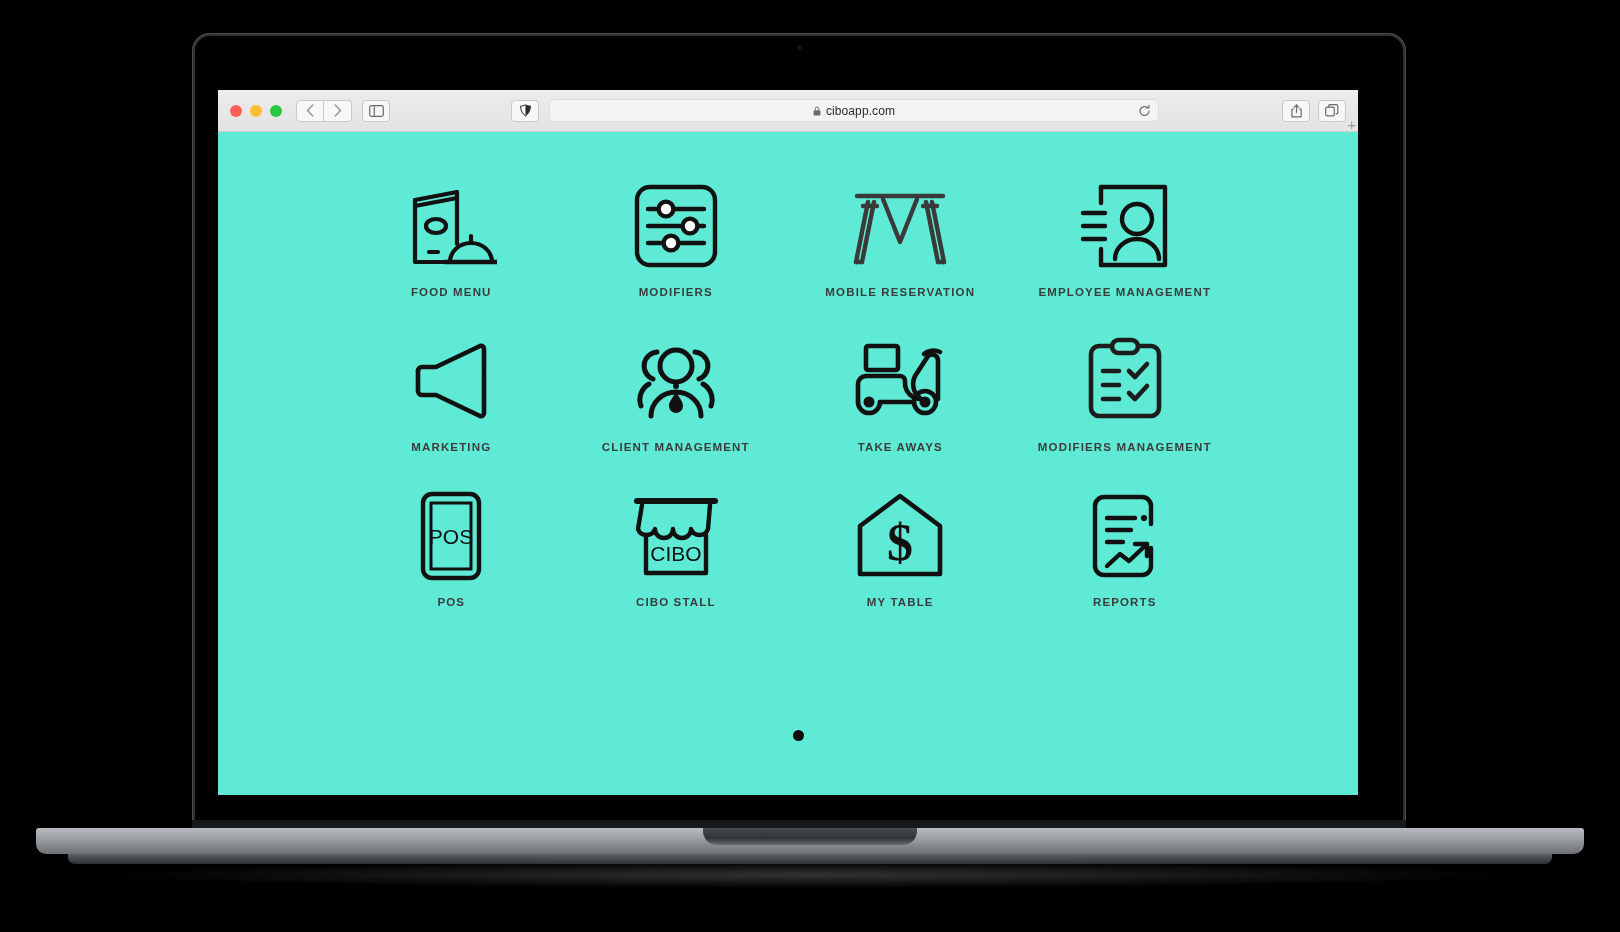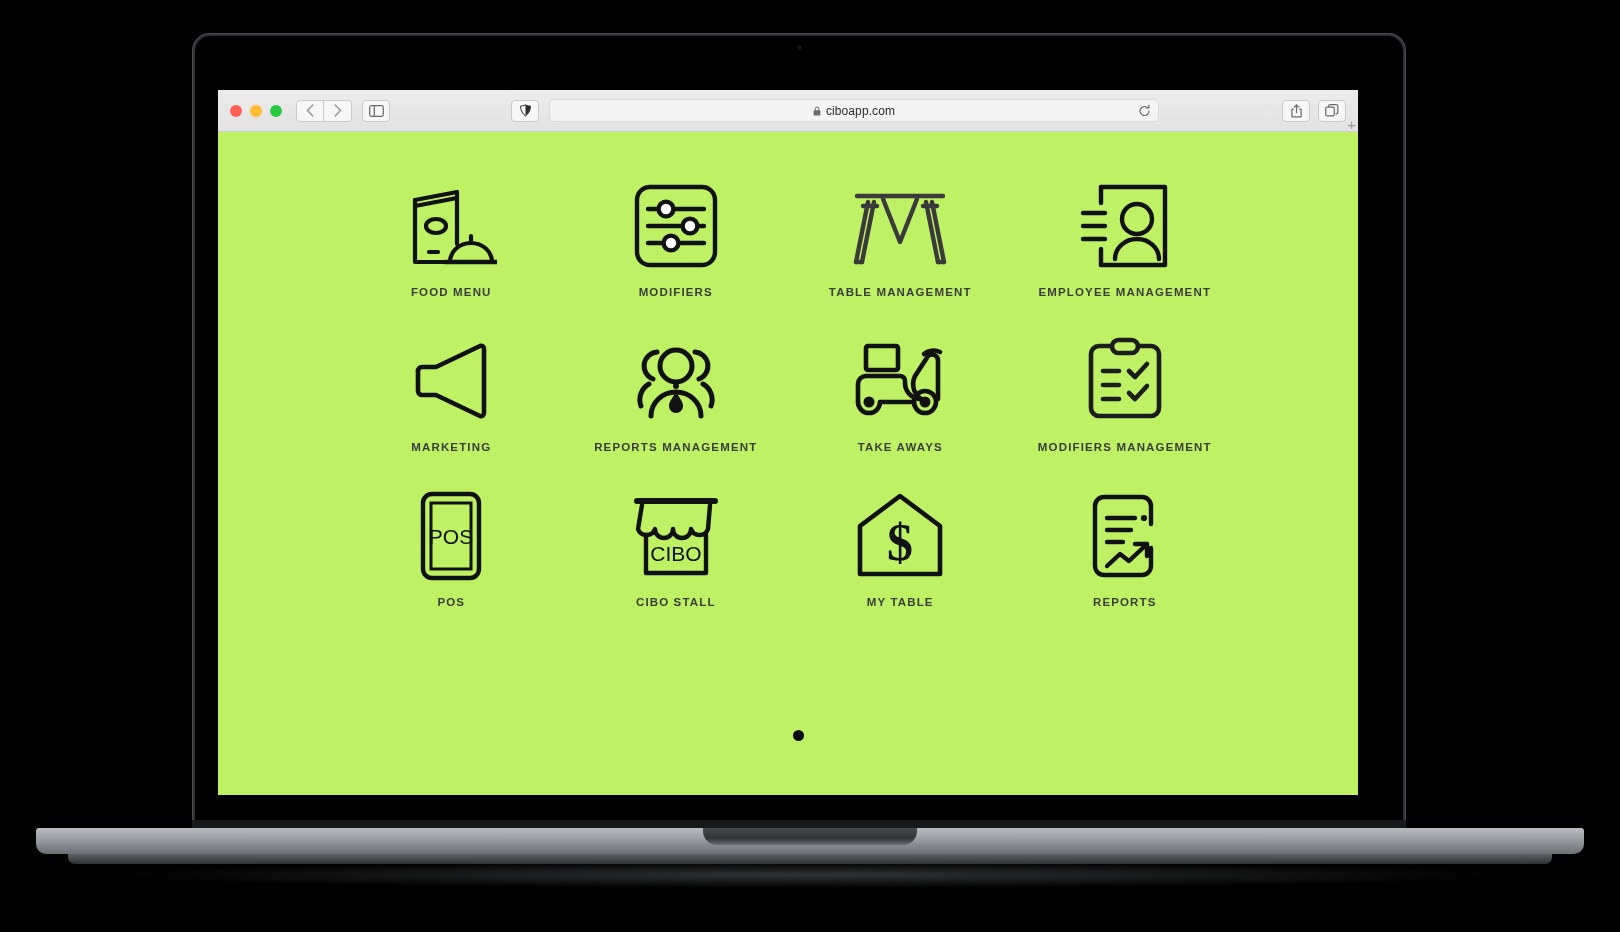--- a/index.html
+++ b/index.html
@@ -130,21 +130,21 @@
     position: absolute;
     right: 2px; bottom: -1px;
     font-size: 15px;
     color: #9a9a9a;
     line-height: 1;
   }
 
   
   #page-content {
     flex: 1 1 auto;
-    background: #bef264;
+    background: #5eead4;
     padding: 48px 60px 0 60px;
     overflow: hidden;
   }
 
   #app-grid {
     display: grid;
     grid-template-columns: repeat(4, 1fr);
     row-gap: 22px;
     width: 898px;
     margin: 0 auto;
@@ -353,21 +353,21 @@
                 <path d="M22 18 L10 78"></path>
                 <line x1="4" y1="78" x2="10" y2="78"></line>
                 <path d="M80 18 L92 78"></path>
                 <path d="M74 18 L86 78"></path>
                 <line x1="86" y1="78" x2="92" y2="78"></line>
                 <line x1="11" y1="22" x2="25" y2="22"></line>
                 <line x1="71" y1="22" x2="85" y2="22"></line>
               </g>
             </svg>
           </div>
-          <div class="app-label">TABLE MANAGEMENT</div>
+          <div class="app-label">MOBILE RESERVATION</div>
         </div>
 
         <div class="app-tile">
           <div class="app-icon">
             <svg width="92" height="86" viewBox="0 0 92 86" aria-hidden="true">
               <g fill="none" stroke="#111" stroke-width="4.4" stroke-linecap="round" stroke-linejoin="round">
                 <path d="M22 4 L86 4 L86 82 L22 82"></path>
                 <line x1="22" y1="4" x2="22" y2="20"></line>
                 <line x1="22" y1="82" x2="22" y2="66"></line>
                 <line x1="4" y1="30" x2="26" y2="30"></line>
@@ -402,21 +402,21 @@
                 <path d="M20 76 a25 24 0 0 1 50 0"></path>
                 <path d="M26 12 a14 14 0 0 0 -4 27"></path>
                 <path d="M10 66 a18 18 0 0 1 8 -22"></path>
                 <path d="M64 12 a14 14 0 0 1 4 27"></path>
                 <path d="M80 66 a18 18 0 0 0 -8 -22"></path>
               </g>
               <path d="M45 52 c5 8 7 10 7 14 a7 7 0 0 1 -14 0 c0 -4 2 -6 7 -14z" fill="#111"></path>
               <circle cx="45" cy="46" r="3" fill="#111"></circle>
             </svg>
           </div>
-          <div class="app-label">REPORTS MANAGEMENT</div>
+          <div class="app-label">CLIENT MANAGEMENT</div>
         </div>
 
         <div class="app-tile">
           <div class="app-icon">
             <svg width="96" height="82" viewBox="0 0 96 82" aria-hidden="true">
               <g fill="none" stroke="#111" stroke-width="4.6" stroke-linecap="round" stroke-linejoin="round">
                 <rect x="14" y="6" width="32" height="24" rx="2"></rect>
                 <path d="M14 36 h34 a5 5 0 0 1 5 5 v2 a16 16 0 0 0 16 16"></path>
                 <path d="M14 36 a8 8 0 0 0 -8 8 v18"></path>
                 <path d="M6 62 a11 11 0 0 0 22 0"></path>

